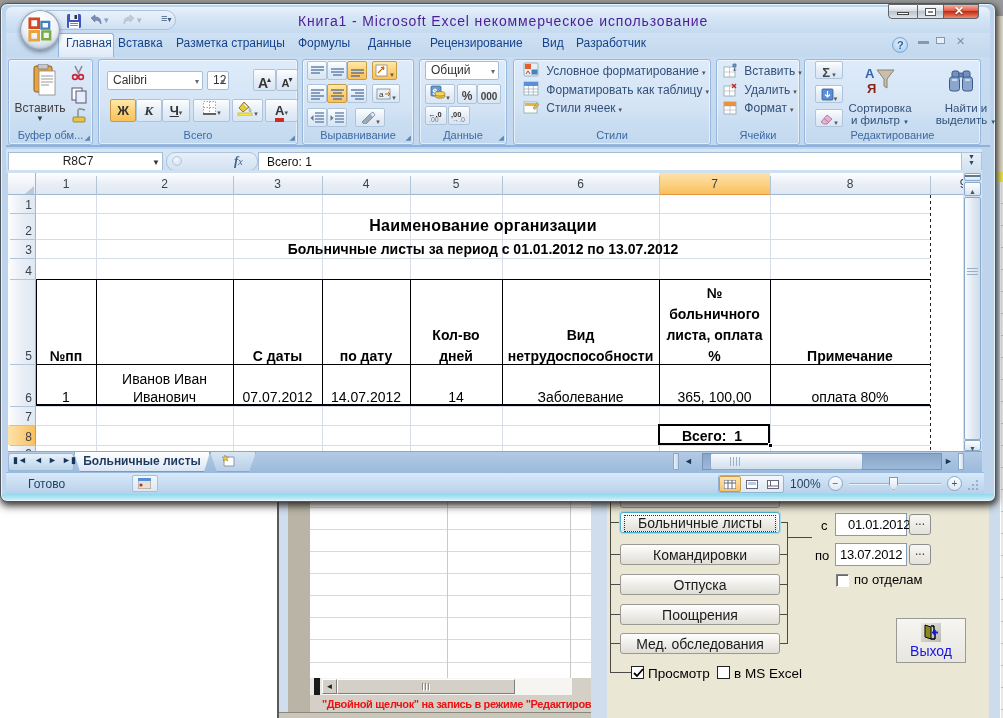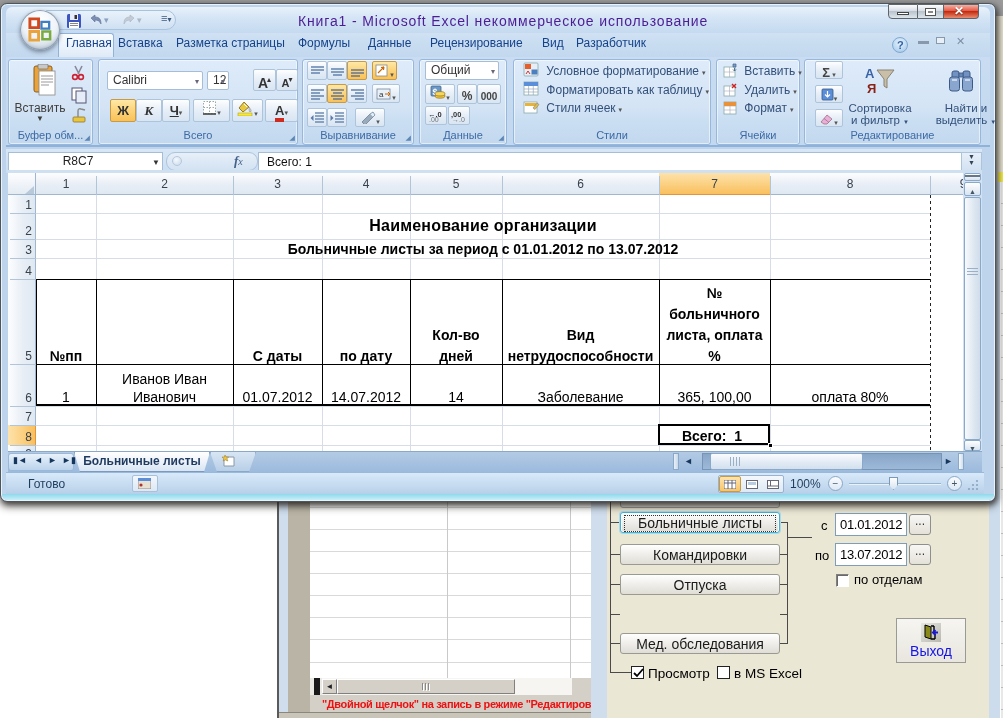--- a/index.html
+++ b/index.html
@@ -91,24 +91,25 @@
     <div class="brtick" style="left:189px;top:88px;width:7px;"></div>
     <div class="brtick" style="left:189px;top:118px;width:7px;"></div>
     <div class="brtick" style="left:189px;top:147px;width:7px;"></div>
     <div class="brtick" style="left:196px;top:41px;width:25px;"></div>
 
     <div class="vbtn abs" style="left:29px;top:16px;width:160px;height:21px;border:1px solid #49b0d4;box-shadow:0 0 0 1px #a8dcec, inset 0 0 0 1px #fff;">
         <span class="vfocus">Больничные листы</span>
       </div>
     <div class="vbtn abs" style="left:29px;top:78px;width:160px;height:21px;">Отпуска</div>
     <div class="vbtn abs" style="left:29px;top:48px;width:160px;height:21px;">Командировки</div>
+    <div class="vbtn abs" style="left:29px;top:108px;width:160px;height:21px;">Поощрения</div>
     <div class="vbtn abs" style="left:29px;top:137px;width:160px;height:21px;">Мед. обследования</div>
 
     <div class="abs" style="left:230px;top:22px;font-size:13px;color:#000;">с</div>
-    <div class="abs" style="left:244px;top:17px;width:72px;height:23px;background:#fff;border:1px solid #7f9db9;font-size:13px;color:#000;line-height:21px;padding-left:4px;letter-spacing:-0.3px;">01.01.2012</div>
+    <div class="abs" style="left:244px;top:17px;width:72px;height:23px;background:#fff;border:1px solid #7f9db9;font-size:13px;color:#000;line-height:21px;padding-left:12px;letter-spacing:-0.3px;">01.01.2012</div>
     <div class="dots abs" style="left:318px;top:18px;">...</div>
     <div class="abs" style="left:224px;top:52px;font-size:13px;color:#000;">по</div>
     <div class="abs" style="left:244px;top:47px;width:72px;height:23px;background:#fff;border:1px solid #7f9db9;font-size:13px;color:#000;line-height:21px;padding-left:4px;letter-spacing:-0.3px;">13.07.2012</div>
     <div class="dots abs" style="left:318px;top:48px;">...</div>
 
     <div class="abs" style="left:245px;top:78px;width:13px;height:13px;background:#fff;border:1px solid;border-color:#808080 #fff #fff #808080;box-shadow:inset 1px 1px 0 #6a6a6a;"></div>
     <div class="abs" style="left:263px;top:76px;font-size:13px;color:#000;">по отделам</div>
 
     <div class="abs" style="left:40px;top:170px;width:13px;height:13px;background:#fff;border:1px solid #222;"></div>
     <svg class="abs" style="left:42px;top:172px;" width="11" height="11" viewBox="0 0 11 11">
@@ -564,24 +565,25 @@
       <div class="tbv" style="left:494px;"></div>
       <div class="tbv" style="left:651px;"></div>
       <div class="tbv" style="left:762px;"></div>
 
     <div class="th" style="left:28px;width:60px;">№пп</div>
     <div class="th" style="left:225px;width:89px;">С даты</div>
     <div class="th" style="left:314px;width:88px;">по дату</div>
     <div class="th" style="left:402px;width:92px;">Кол-во<br>дней</div>
     <div class="th" style="left:494px;width:157px;">Вид<br>нетрудоспособности</div>
     <div class="th" style="left:651px;width:111px;">№<br>больничного<br>листа, оплата<br>%</div>
+    <div class="th" style="left:762px;width:160px;">Примечание</div>
 
     <div class="td" style="left:28px;width:60px;">1</div>
     <div class="td" style="left:88px;width:137px;">Иванов Иван<br>Иванович</div>
-    <div class="td" style="left:225px;width:89px;">01.07.2012</div>
+    <div class="td" style="left:225px;width:89px;">07.07.2012</div>
     <div class="td" style="left:314px;width:88px;">14.07.2012</div>
     <div class="td" style="left:402px;width:92px;">14</div>
     <div class="td" style="left:494px;width:157px;">Заболевание</div>
     <div class="td" style="left:651px;width:111px;">365, 100,00</div>
     <div class="td" style="left:762px;width:160px;">оплата 80%</div>
 
     <div class="abs" style="left:650px;top:254px;width:112px;height:21px;border:2px solid #000;background:#fff;"></div>
     <div class="abs" style="left:651px;top:258px;width:106px;text-align:center;font-size:14px;font-weight:bold;color:#000;">Всего:&nbsp;&nbsp;1</div>
     <div class="abs" style="left:760px;top:273px;width:5px;height:5px;background:#000;border:1px solid #fff;"></div>
 

